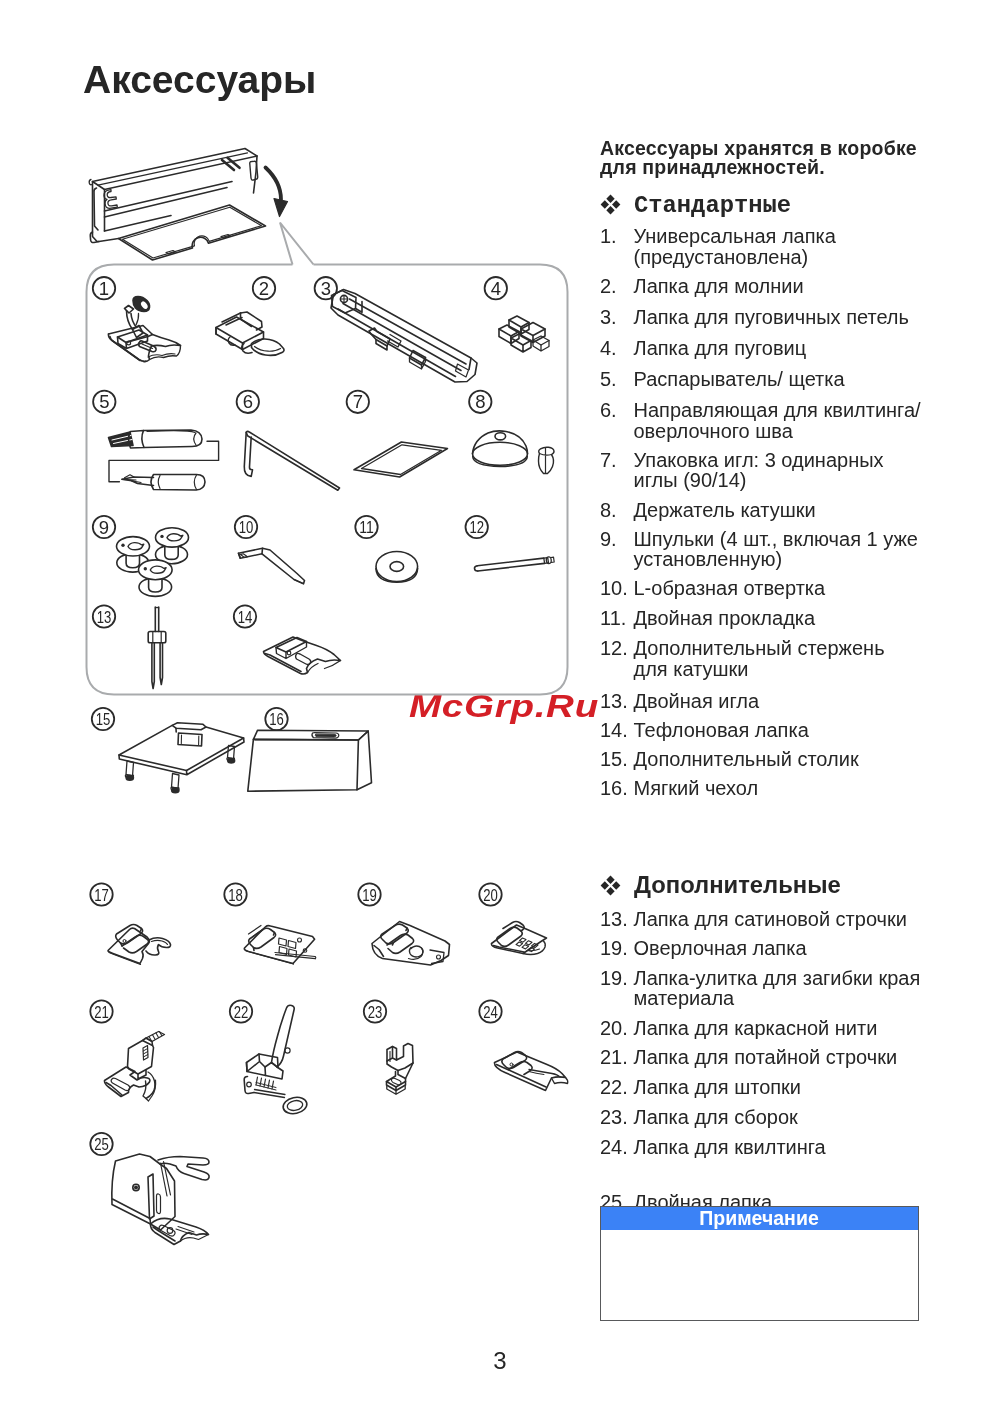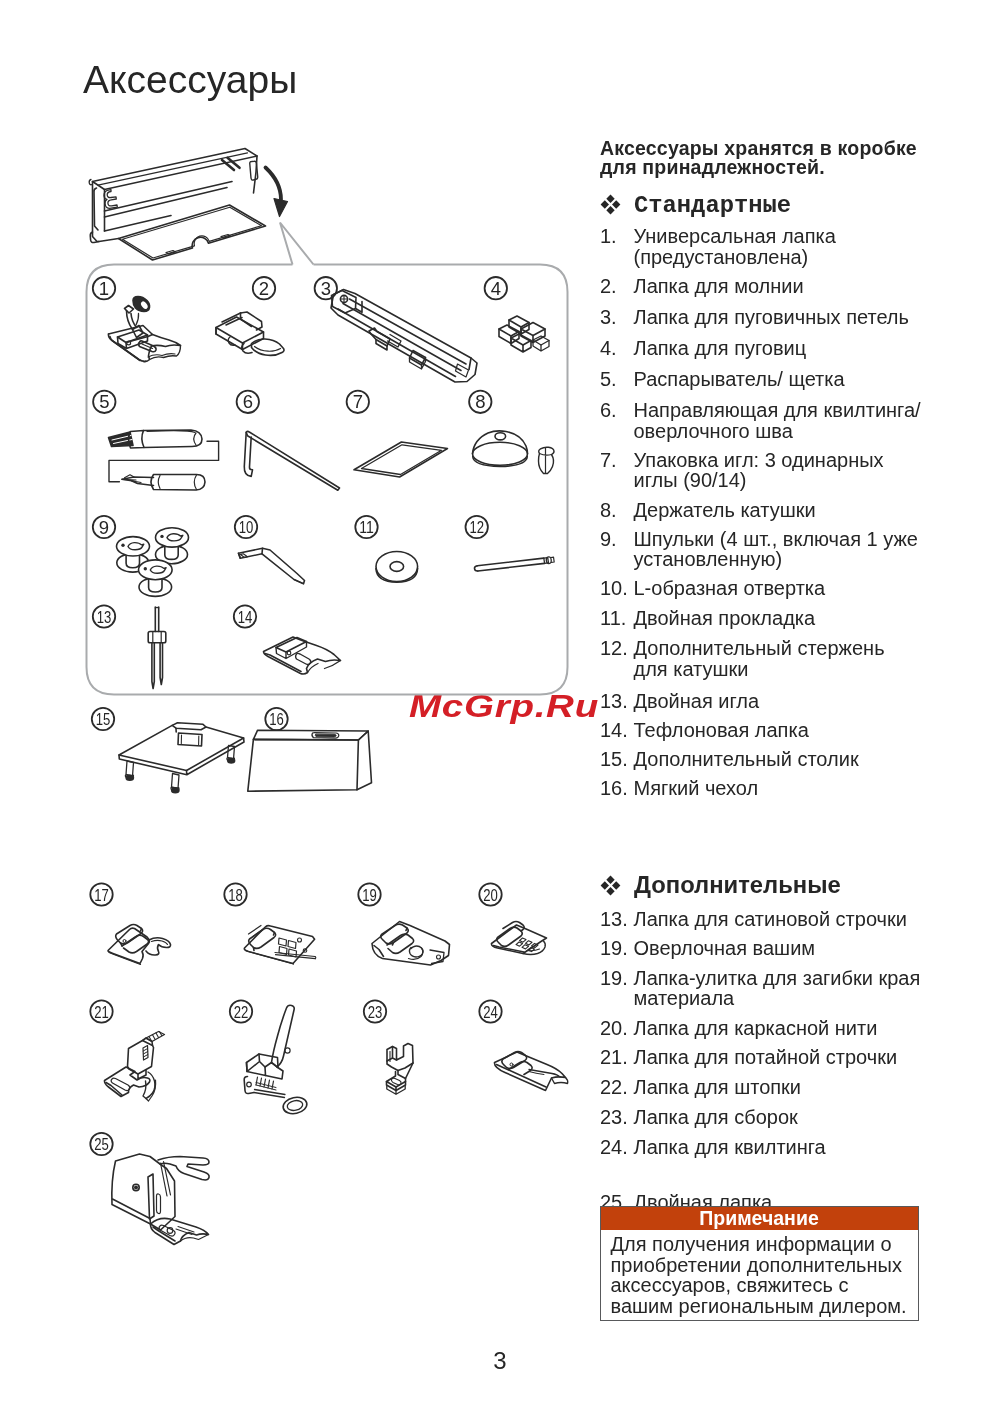--- a/index.html
+++ b/index.html
@@ -1,31 +1,31 @@
 <!DOCTYPE html>
 <html><head>
 <meta charset="utf-8">
 <style>
   html,body{margin:0;padding:0;}
   body{width:1000px;height:1415px;position:relative;background:#ffffff;
        font-family:"Liberation Sans",sans-serif;color:#262626;overflow:hidden;}
   .abs{position:absolute;}
-  h1{position:absolute;left:83px;top:58px;margin:0;font-size:39px;font-weight:normal;
+  h1{position:absolute;left:83px;top:58px;margin:0;font-size:39px;font-weight:bold;
      letter-spacing:0px;color:#262626;}
   .intro{position:absolute;left:600px;top:138.8px;width:340px;font-size:19.5px;
          font-weight:bold;line-height:19.6px;letter-spacing:0.2px;}
   .sechead{position:absolute;left:600px;font-size:23.8px;font-weight:bold;line-height:26px;}
   .sechead .dia{display:inline-block;width:21px;height:21px;vertical-align:-2.5px;margin-right:13px;}
   .li{position:absolute;left:600px;width:332px;font-size:20px;line-height:20.8px;
       color:#262626;}
   .li .n{position:absolute;left:0;top:0;}
   .li .t{display:block;padding-left:33.5px;}
   .notebox{position:absolute;left:599.5px;top:1206px;width:317px;height:113px;
            border:1px solid #58595b;background:#fff;}
-  .notebar{position:absolute;left:0;top:0;right:0;height:23px;background:#c2410c;
+  .notebar{position:absolute;left:0;top:0;right:0;height:23px;background:#3b82f6;
            color:#fff;font-size:19.5px;font-weight:bold;text-align:center;line-height:22px;}
   .notebody{position:absolute;left:10px;top:27px;width:300px;font-size:20px;line-height:20.6px;}
   .pageno{position:absolute;left:470px;top:1346.5px;width:60px;text-align:center;font-size:24px;}
   .wm{position:absolute;left:409px;top:688.6px;font-size:31px;font-style:italic;font-weight:bold;
       color:#d41f26;letter-spacing:0.6px;transform:scaleX(1.242);transform-origin:0 0;}
   svg{font-family:"Liberation Sans",sans-serif;}
 </style>
 </head>
 <body>
 <h1>Аксессуары</h1>
@@ -114,21 +114,21 @@
           <path d="M10.5 12 L14.7 16.2 L10.5 20.4 L6.3 16.2 Z"></path>
         </g>
       </svg></span>Дополнительные</div>
 
 <div class="li" style="top:908.7px">
     <span class="n">13.</span>
     <span class="t">Лапка для сатиновой строчки</span>
   </div>
 <div class="li" style="top:938.1px">
     <span class="n">19.</span>
-    <span class="t">Оверлочная вашим</span>
+    <span class="t">Оверлочная лапка</span>
   </div>
 <div class="li" style="top:967.5px">
     <span class="n">19.</span>
     <span class="t">Лапка-улитка для загибки края<br>материала</span>
   </div>
 <div class="li" style="top:1017.9px">
     <span class="n">20.</span>
     <span class="t">Лапка для каркасной нити</span>
   </div>
 <div class="li" style="top:1047.3px">
@@ -147,21 +147,20 @@
     <span class="n">24.</span>
     <span class="t">Лапка для квилтинга</span>
   </div>
 <div class="li" style="top:1192px">
     <span class="n">25.</span>
     <span class="t">Двойная лапка</span>
   </div>
 
 <div class="notebox">
   <div class="notebar">Примечание</div>
-  <div class="notebody">Для получения информации о приобретении дополнительных аксессуаров, свяжитесь с вашим региональным дилером.</div>
 </div>
 
 <div class="wm">McGrp.Ru</div>
 <div class="pageno">3</div>
 
 <svg class="abs" style="left:0;top:0" width="1000" height="1415" viewBox="0 0 1000 1415" fill="none">
 
 <g stroke="#a9abad" stroke-width="2" fill="none">
   <path d="M313.5 264.5 H540 Q567.5 264.5 567.5 292 V667 Q567.5 694.5 540 694.5 H114 Q86.5 694.5 86.5 667 V292 Q86.5 264.5 114 264.5 H292.5"></path>
   <path d="M292.5 264.5 L280 222.5 L313.5 264.5"></path>

